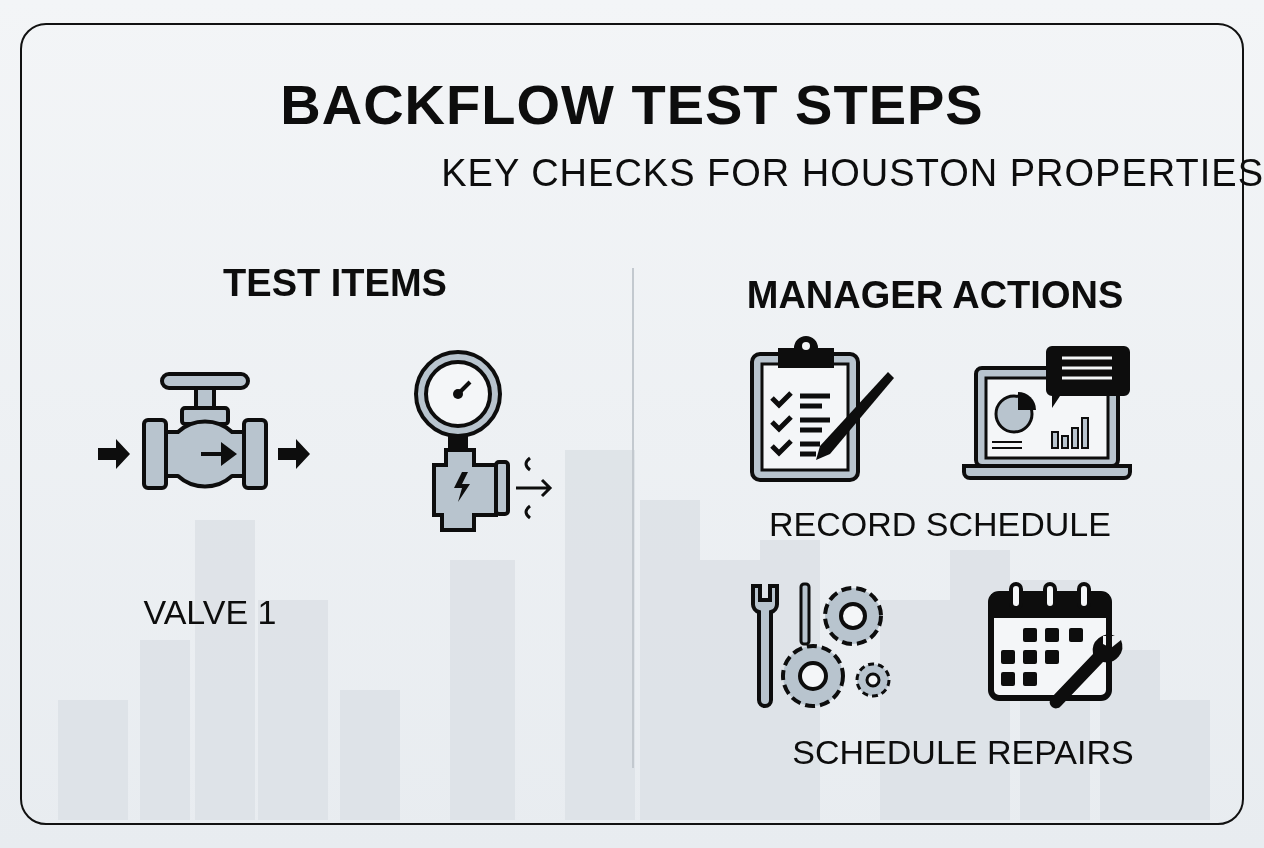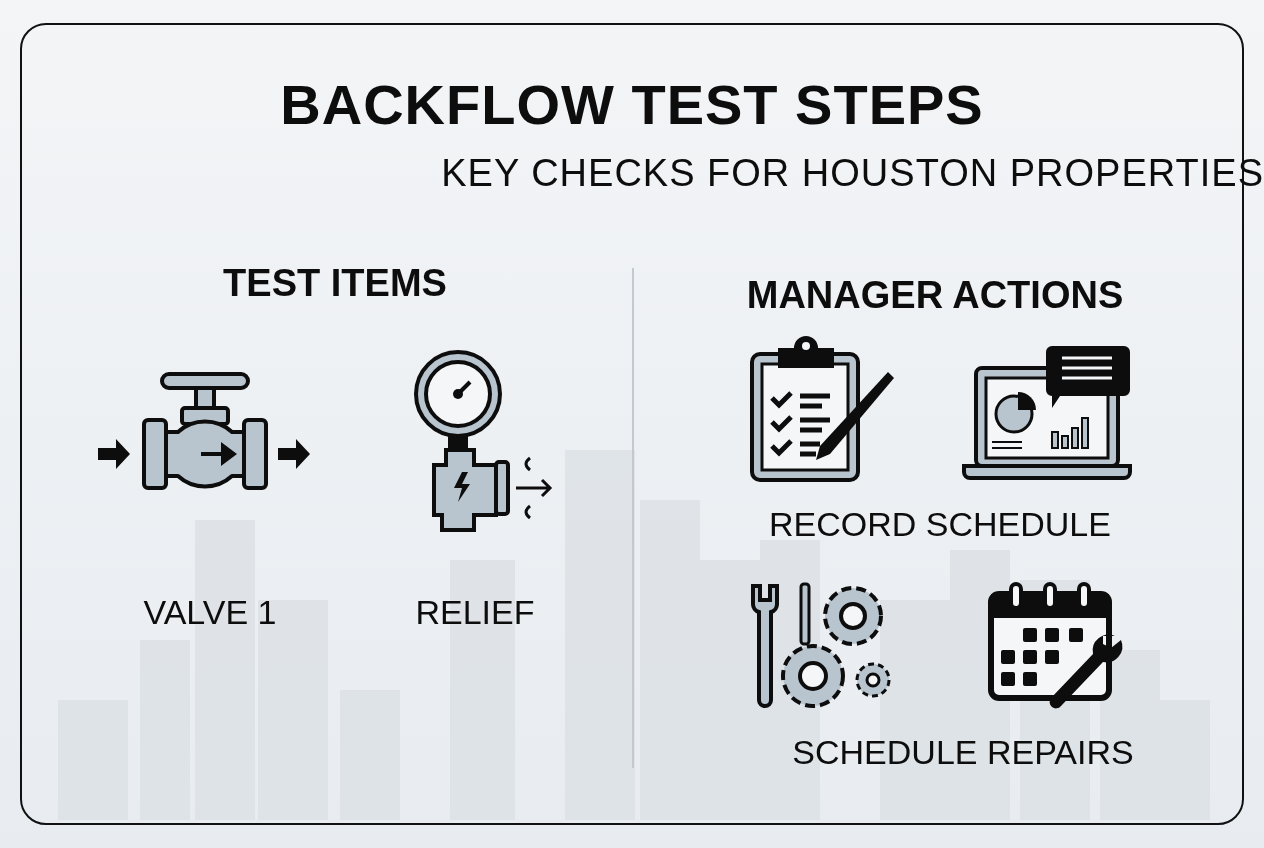--- a/index.html
+++ b/index.html
@@ -70,21 +70,20 @@
   <path d="M50 122 l-8 16 h8 l-4 14 l12-18 h-8 l6-12 z" fill="#0d0d0d"></path>
   <rect x="84" y="112" width="12" height="52" rx="3" fill="#b8c4ce" stroke="#0d0d0d" stroke-width="4"></rect>
   <path d="M104 138 h34 m-8 -8 l8 8 l-8 8" stroke="#0d0d0d" stroke-width="3" fill="none"></path>
   <path d="M118 108 q-8 6 0 12 M118 156 q-8 6 0 12" stroke="#0d0d0d" stroke-width="3" fill="none"></path>
 </svg>
 
 <div class="label" style="left:110px;width:200px;top:592px;">
   <div>VALVE 1</div>
 </div>
 <div class="label" style="left:375px;width:200px;top:592px;">
-  <div>RELIEF</div>
 </div>
 
 <svg class="icon" style="left:748px;top:336px;" width="150" height="150" viewBox="0 0 150 150">
   <rect x="4" y="18" width="106" height="126" rx="8" fill="#b8c4ce" stroke="#0d0d0d" stroke-width="4"></rect>
   <rect x="14" y="28" width="86" height="106" fill="#f4f6f8" stroke="#0d0d0d" stroke-width="3"></rect>
   <path d="M30 12 h16 a12 12 0 0 1 24 0 h16 v20 h-56 z" fill="#0d0d0d"></path>
   <circle cx="58" cy="10" r="4" fill="#f4f6f8"></circle>
   <g stroke="#0d0d0d" stroke-width="5" fill="none">
     <path d="M24 62 l7 7 l12 -12"></path>
       <path d="M24 86 l7 7 l12 -12"></path>

